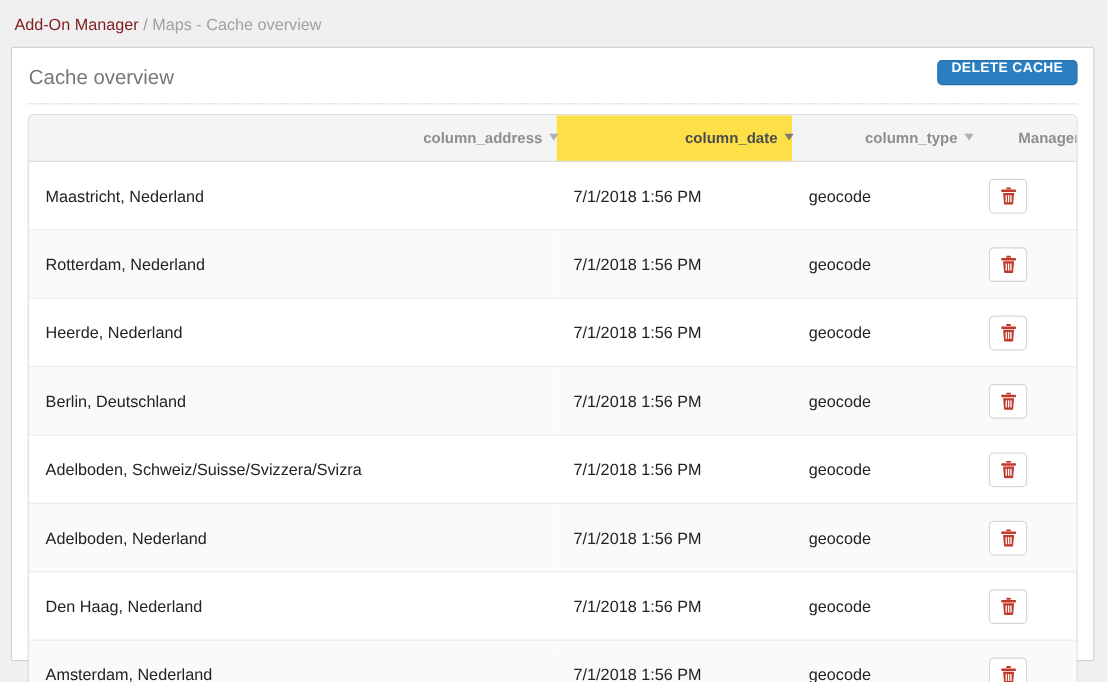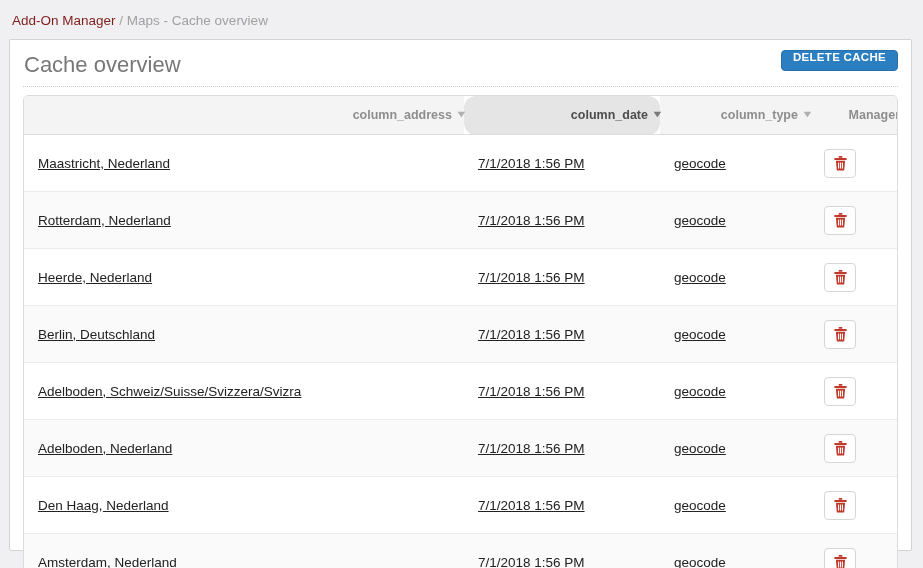--- a/index.html
+++ b/index.html
@@ -47,21 +47,21 @@
 
   .panel-head {
     position: relative;
     height: 46px;
     padding: 0 13px;
   }
   .panel-title {
     position: absolute;
     left: 14px;
     top: 13px;
-    font-size: 22px;
+    font-size: 17px;
     line-height: 24px;
     color: #777777;
     font-weight: normal;
     margin: 0;
   }
   .delete-cache-btn {
     position: absolute;
     right: 13px;
     top: 10px;
     background: #2b7fc1;
@@ -103,23 +103,22 @@
     font-weight: bold;
     text-align: right;
     padding: 12px 0 12px 14px;
     border-bottom: 1px solid #dcdcdc;
     height: 16px;
     white-space: nowrap;
     cursor: pointer;
     box-sizing: border-box;
   }
   table.cache-table thead th.sorted {
-    background: #e5e5e5;
+    background: #fde047;
     color: #4d4d4d;
-    border-radius: 12px;
   }
   table.cache-table thead th.no-sort {
     cursor: default;
   }
   .sort-caret {
     display: inline-block;
     margin-left: 7px;
     position: relative;
     top: -2px;
     font-size: 10px;
@@ -131,21 +130,20 @@
   table.cache-table tbody td {
     padding: 0 0 0 14px;
     height: 57px;
     font-size: 13.5px;
     color: #222222;
     border-bottom: 1px solid #ececec;
     overflow: hidden;
     white-space: nowrap;
     text-overflow: ellipsis;
     box-sizing: border-box;
-    text-decoration: underline;
   }
   table.cache-table tbody tr:nth-child(even) td {
     background: #fafafa;
   }
   table.cache-table tbody tr:last-child td {
     border-bottom: none;
   }
   td.manage-cell {
     padding-left: 11px;
   }

